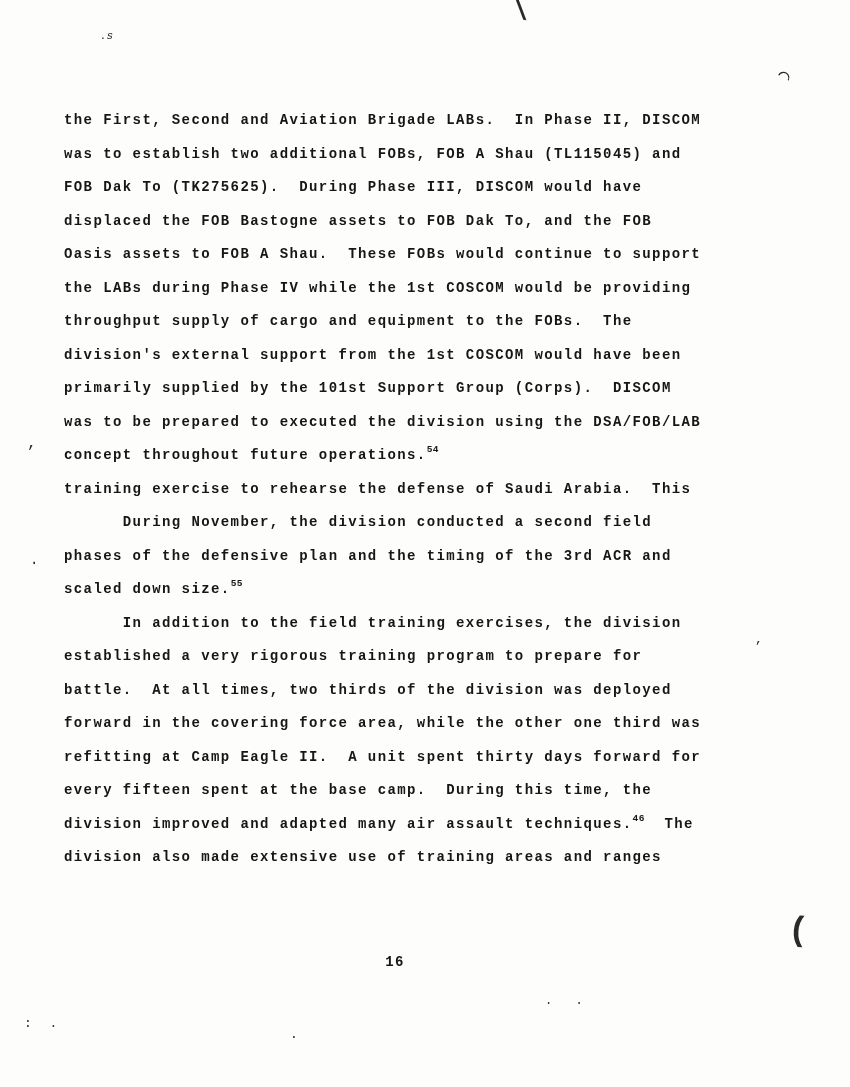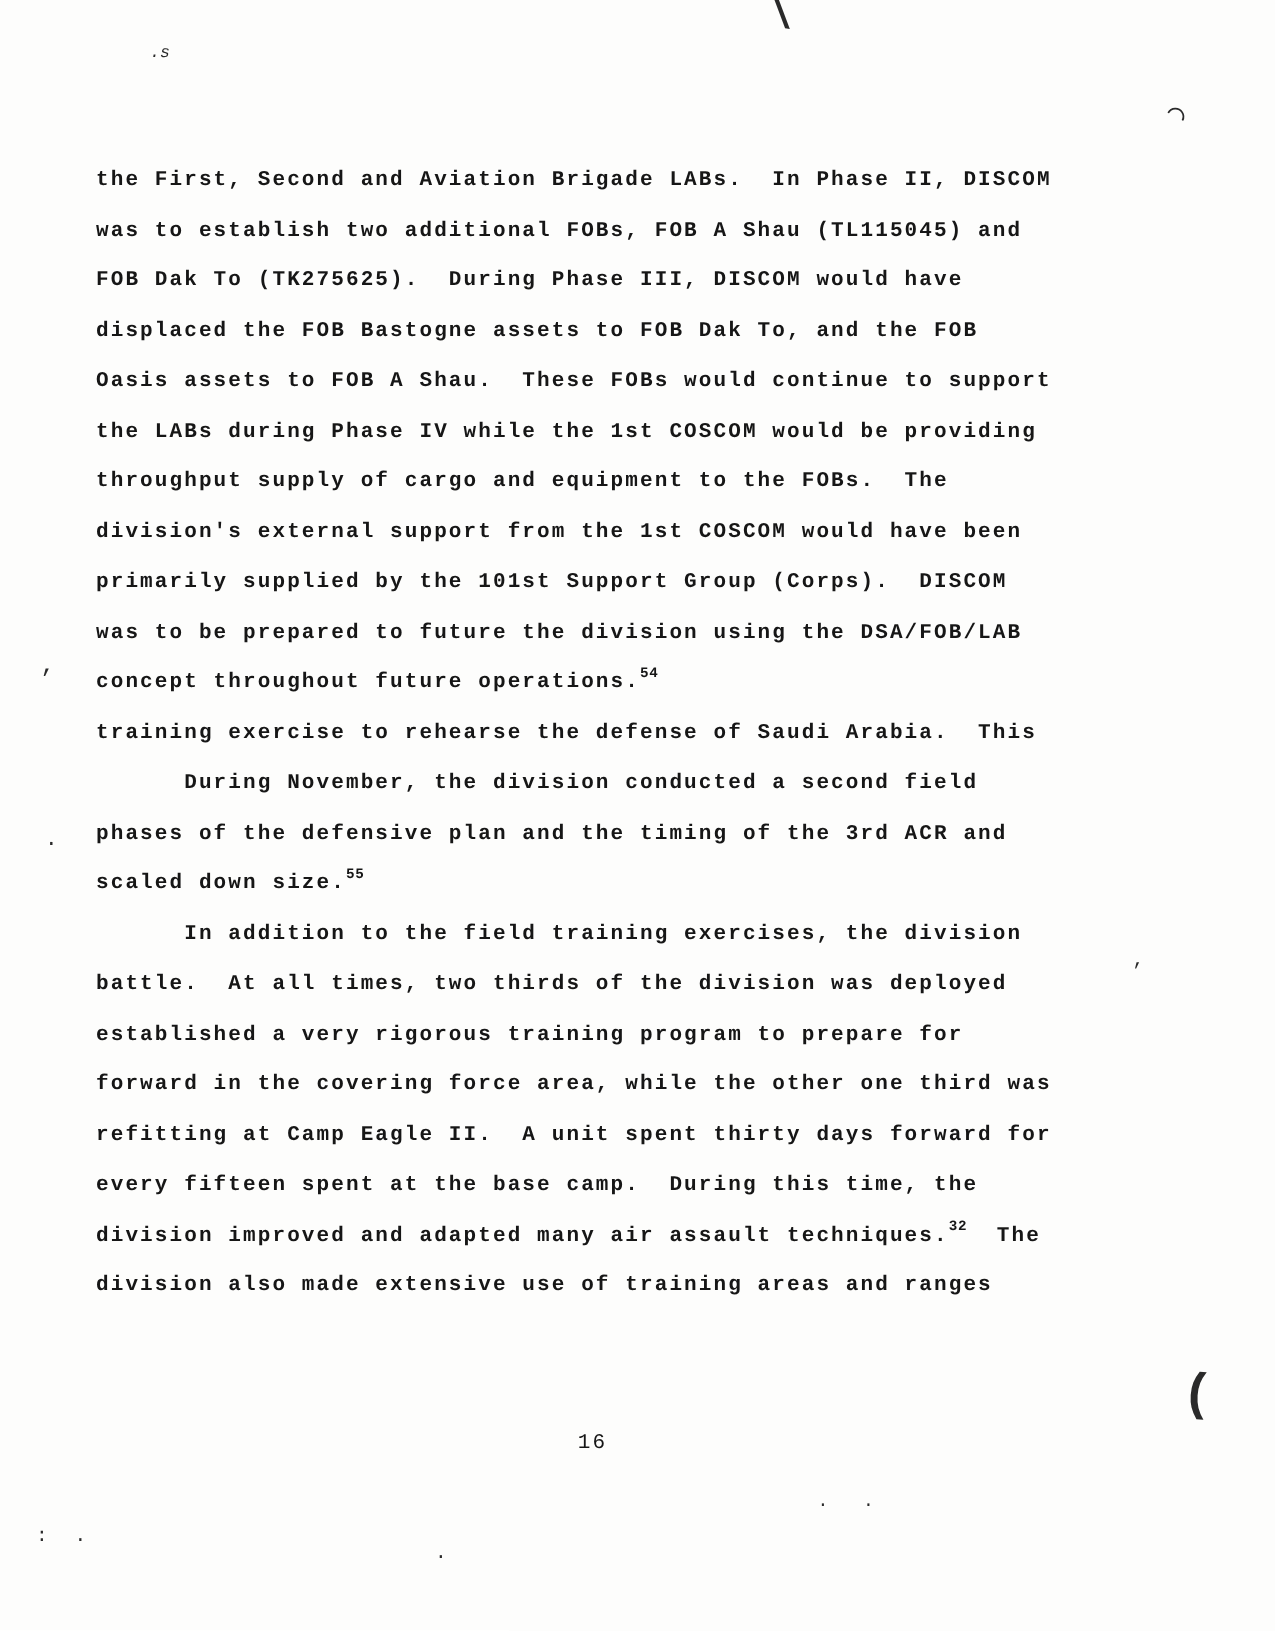--- a/index.html
+++ b/index.html
@@ -41,21 +41,21 @@
     line-height: 0;
     vertical-align: 7px;
   }
   .page-number {
     position: absolute;
     left: 64px;
     top: 954px;
     width: 662px;
     text-align: center;
     font-size: 14px;
-    font-weight: 400;
+    font-weight: 700;
     letter-spacing: 1.4px;
   }
   .artifact {
     position: absolute;
     color: #2a2a2a;
     pointer-events: none;
   }
   .a1 { left: 512px; top: -4px;  font-size: 28px; font-weight: 700; transform: rotate(8deg); }
   .a2 { left: 100px; top: 30px;  font-size: 11px; font-style: italic; }
   .a3 { left: 778px; top: 64px;  font-size: 20px; transform: rotate(28deg); }
@@ -87,36 +87,36 @@
       <div class="paragraph">
         <div class="line"><span>the First, Second and Aviation Brigade LABs.  In Phase II, DISCOM</span></div>
         <div class="line"><span>was to establish two additional FOBs, FOB A Shau (TL115045) and</span></div>
         <div class="line"><span>FOB Dak To (TK275625).  During Phase III, DISCOM would have</span></div>
         <div class="line"><span>displaced the FOB Bastogne assets to FOB Dak To, and the FOB</span></div>
         <div class="line"><span>Oasis assets to FOB A Shau.  These FOBs would continue to support</span></div>
         <div class="line"><span>the LABs during Phase IV while the 1st COSCOM would be providing</span></div>
         <div class="line"><span>throughput supply of cargo and equipment to the FOBs.  The</span></div>
         <div class="line"><span>division's external support from the 1st COSCOM would have been</span></div>
         <div class="line"><span>primarily supplied by the 101st Support Group (Corps).  DISCOM</span></div>
-        <div class="line"><span>was to be prepared to future the division using the DSA/FOB/LAB</span></div>
+        <div class="line"><span>was to be prepared to executed the division using the DSA/FOB/LAB</span></div>
         <div class="line"><span>concept throughout future operations.</span><sup>54</sup></div>
       </div>
       <div class="paragraph">
         <div class="line"><span>training exercise to rehearse the defense of Saudi Arabia.  This</span></div>
         <div class="line"><span>      During November, the division conducted a second field</span></div>
         <div class="line"><span>phases of the defensive plan and the timing of the 3rd ACR and</span></div>
         <div class="line"><span>scaled down size.</span><sup>55</sup></div>
       </div>
       <div class="paragraph">
         <div class="line"><span>      In addition to the field training exercises, the division</span></div>
+        <div class="line"><span>established a very rigorous training program to prepare for</span></div>
         <div class="line"><span>battle.  At all times, two thirds of the division was deployed</span></div>
-        <div class="line"><span>established a very rigorous training program to prepare for</span></div>
         <div class="line"><span>forward in the covering force area, while the other one third was</span></div>
         <div class="line"><span>refitting at Camp Eagle II.  A unit spent thirty days forward for</span></div>
         <div class="line"><span>every fifteen spent at the base camp.  During this time, the</span></div>
-        <div class="line"><span>division improved and adapted many air assault techniques.</span><sup>32</sup><span>  The</span></div>
+        <div class="line"><span>division improved and adapted many air assault techniques.</span><sup>46</sup><span>  The</span></div>
         <div class="line"><span>division also made extensive use of training areas and ranges</span></div>
       </div>
     </div>
 
   <div class="page-number">16</div>
 
 </div>
 
 </body></html>

